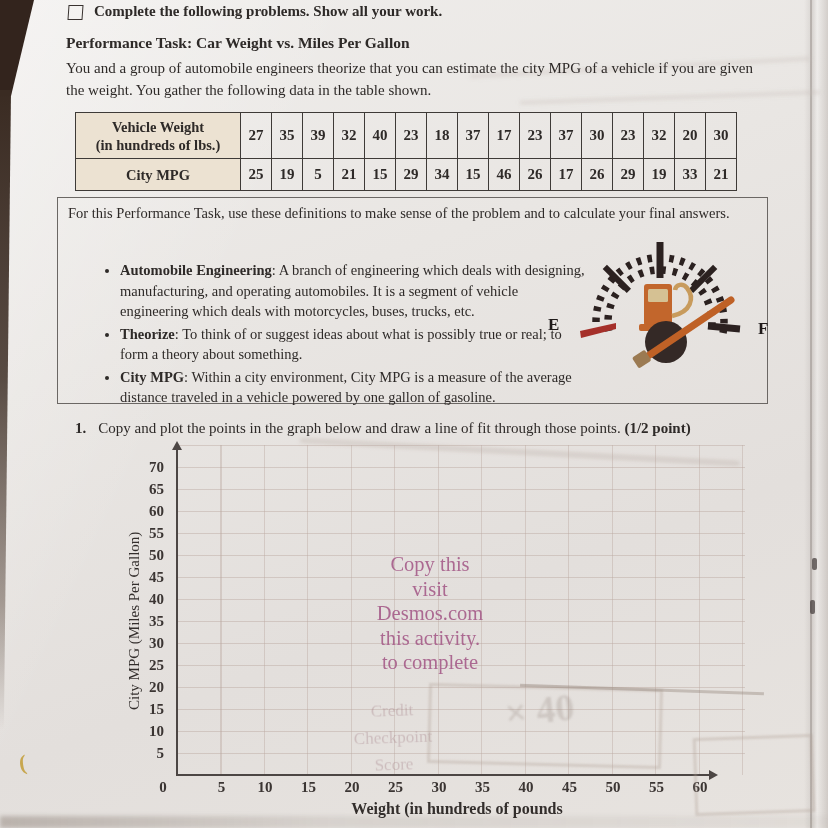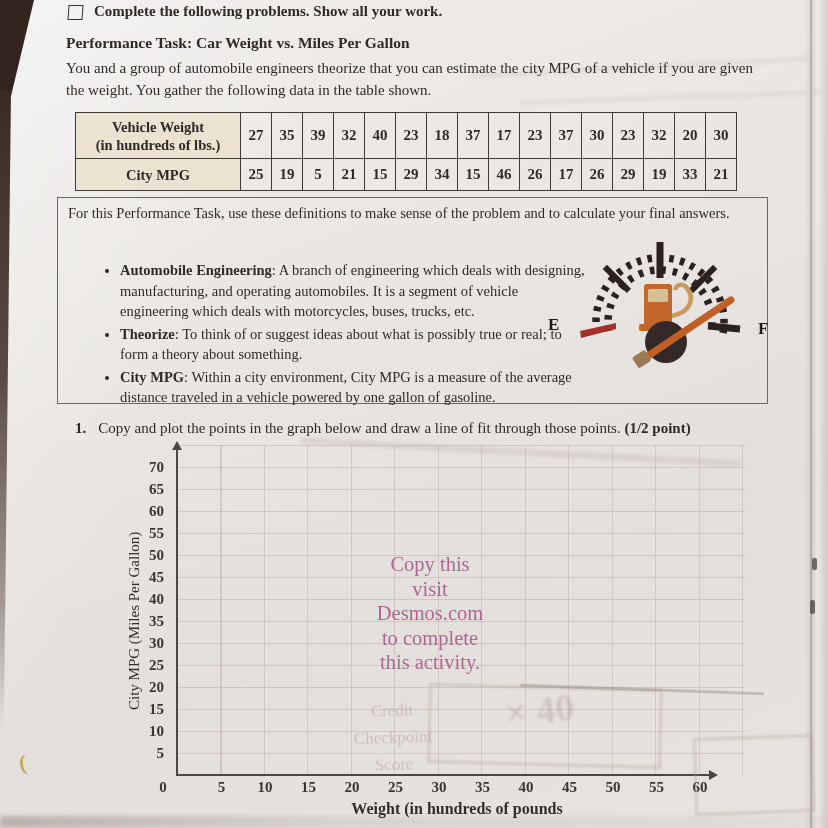--- a/index.html
+++ b/index.html
@@ -188,22 +188,22 @@
   <div class="abs y-axis"></div>
   <div class="abs x-axis"></div>
   <div class="abs arrow-up"></div>
   <div class="abs arrow-right"></div>
   <div class="abs y-title">City MPG (Miles Per Gallon)</div>
   <div class="abs x-title">Weight (in hundreds of pounds</div>
   <div class="abs watermark">
       <div>Copy this</div>
       <div>visit</div>
       <div>Desmos.com</div>
+      <div>this activity.</div>
       <div>to complete</div>
-      <div>this activity.</div>
     </div>
 <div class="ytick" style="top: 742px;">5</div>
     <div class="ytick" style="top: 720px;">10</div>
     <div class="ytick" style="top: 698px;">15</div>
     <div class="ytick" style="top: 676px;">20</div>
     <div class="ytick" style="top: 654px;">25</div>
     <div class="ytick" style="top: 632px;">30</div>
     <div class="ytick" style="top: 610px;">35</div>
     <div class="ytick" style="top: 588px;">40</div>
     <div class="ytick" style="top: 566px;">45</div>

